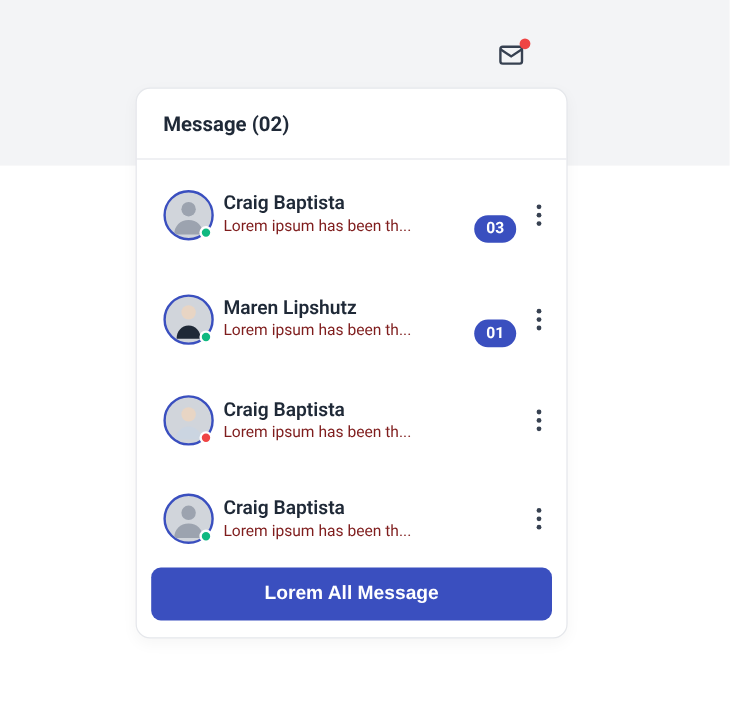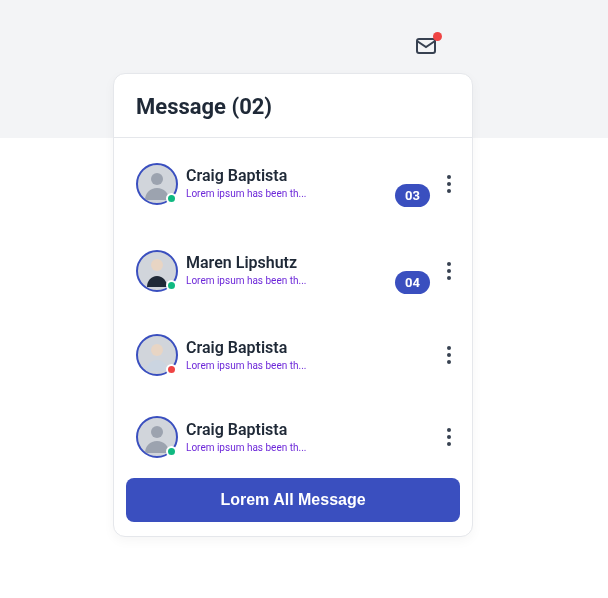--- a/index.html
+++ b/index.html
@@ -49,21 +49,21 @@
       border-radius: 12px;
       box-shadow: 0 4px 12px rgba(0,0,0,0.04);
       display: flex;
       flex-direction: column;
     }
     .panel-header {
       padding: 20px 22px 18px 22px;
       border-bottom: 1px solid #e5e7eb;
     }
     .panel-header h3 {
-      font-size: 22px;
+      font-size: 17px;
       font-weight: 700;
       color: #1f2937;
     }
     .panel-body {
       height: 326px;
       overflow-y: scroll;
       padding: 0 8px 0 22px;
     }
     .panel-body::-webkit-scrollbar { width: 8px; }
     .panel-body::-webkit-scrollbar-track { background: #f3f4f6; border-radius: 4px; margin: 8px 0; }
@@ -108,22 +108,22 @@
       flex: 1;
       min-width: 0;
     }
     .msg-name {
       font-size: 16px;
       font-weight: 600;
       color: #1f2937;
       margin-bottom: 2px;
     }
     .msg-preview {
-      font-size: 10px;
-      color: #6d28d9;
+      font-size: 13px;
+      color: #7f1d1d;
       line-height: 1.35;
       max-height: 2.7em;
       overflow: hidden;
     }
     .badge {
       background: #3a4fbf;
       color: #fff;
       font-weight: 700;
       font-size: 13px;
       padding: 4px 10px;
@@ -217,21 +217,21 @@
               <circle cx="18" cy="12" r="6" fill="#e8d5c4"></circle>
               <path d="M8 34c0-6 4-11 10-11s10 5 10 11" fill="#1f2937"></path>
             </svg>
         </div>
         <div class="status-dot status-online"></div>
       </div>
       <div class="msg-text">
         <div class="msg-name">Maren Lipshutz</div>
         <div class="msg-preview">Lorem ipsum has been th...</div>
       </div>
-      <div class="badge">04</div>
+      <div class="badge">01</div>
       <div class="more-btn">
         <div class="dots">
             <span></span>
             <span></span>
             <span></span>
           </div>
       </div>
     </div>
 
     <div class="msg-row">

